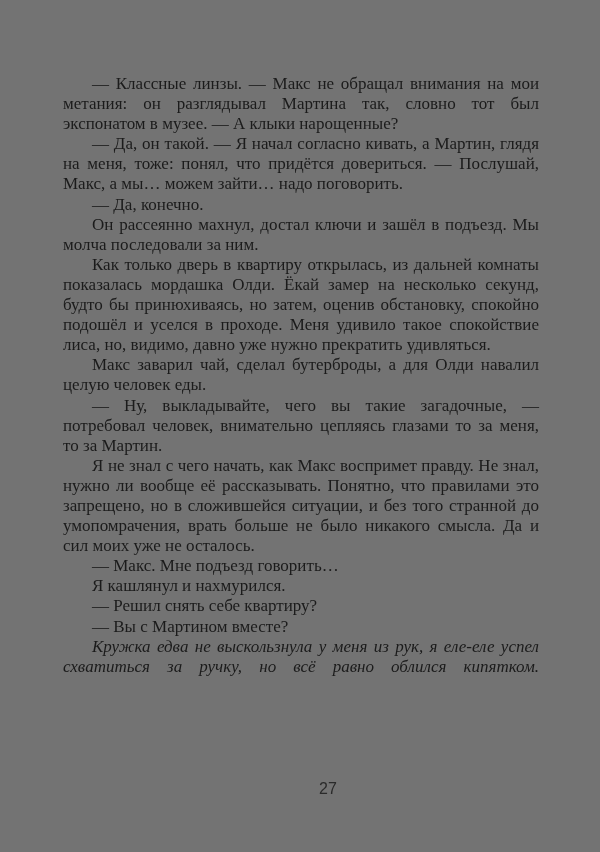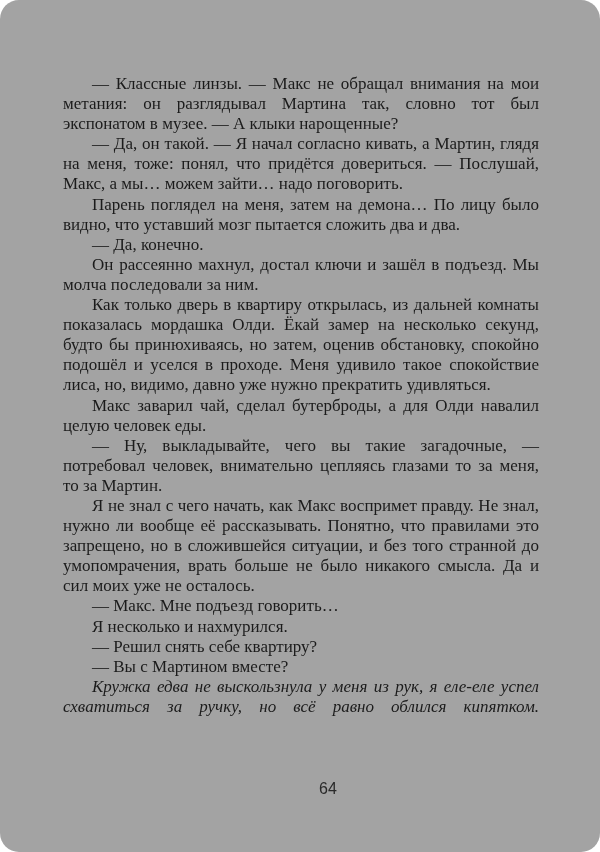--- a/index.html
+++ b/index.html
@@ -6,23 +6,22 @@
     margin: 0;
     padding: 0;
     width: 600px;
     height: 852px;
     background: #ffffff;
   }
   .page {
     position: relative;
     width: 600px;
     height: 852px;
-    background: #a3a3a3;
+    background: #737373;
     overflow: hidden;
-    border-radius: 19px;
   }
   .text-block {
     position: absolute;
     left: 63px;
     top: 74px;
     width: 476px;
     font-family: "Liberation Serif", "DejaVu Serif", serif;
     font-size: 17px;
     line-height: 20.1px;
     color: #1b1b1b;
@@ -49,27 +48,26 @@
     color: #2a2a2a;
   }
 </style>
 </head>
 <body>
 
 <div class="page">
   <div class="text-block">
       <p>— Классные линзы. — Макс не обращал внимания на мои метания: он разглядывал Мартина так, словно тот был экспонатом в музее. — А клыки нарощенные?</p>
       <p>— Да, он такой. — Я начал согласно кивать, а Мартин, глядя на меня, тоже: понял, что придётся довериться. — Послушай, Макс, а мы… можем зайти… надо поговорить.</p>
-      <p>Парень поглядел на меня, затем на демона… По лицу было видно, что уставший мозг пытается сложить два и два.</p>
       <p>— Да, конечно.</p>
       <p>Он рассеянно махнул, достал ключи и зашёл в подъезд. Мы молча последовали за ним.</p>
       <p>Как только дверь в квартиру открылась, из дальней комнаты показалась мордашка Олди. Ёкай замер на несколько секунд, будто бы принюхиваясь, но затем, оценив обстановку, спокойно подошёл и уселся в проходе. Меня удивило такое спокойствие лиса, но, видимо, давно уже нужно прекратить удивляться.</p>
       <p>Макс заварил чай, сделал бутерброды, а для Олди навалил целую человек еды.</p>
       <p>— Ну, выкладывайте, чего вы такие загадочные, — потребовал человек, внимательно цепляясь глазами то за меня, то за Мартин.</p>
       <p>Я не знал с чего начать, как Макс воспримет правду. Не знал, нужно ли вообще её рассказывать. Понятно, что правилами это запрещено, но в сложившейся ситуации, и без того странной до умопомрачения, врать больше не было никакого смысла. Да и сил моих уже не осталось.</p>
       <p>— Макс. Мне подъезд говорить…</p>
-      <p>Я несколько и нахмурился.</p>
+      <p>Я кашлянул и нахмурился.</p>
       <p>— Решил снять себе квартиру?</p>
       <p>— Вы с Мартином вместе?</p>
       <p>Кружка едва не выскользнула у меня из рук, я еле-еле успел схватиться за ручку, но всё равно облился кипятком.</p>
     </div>
-  <div class="page-number">64</div>
+  <div class="page-number">27</div>
 </div>
 
 </body></html>

